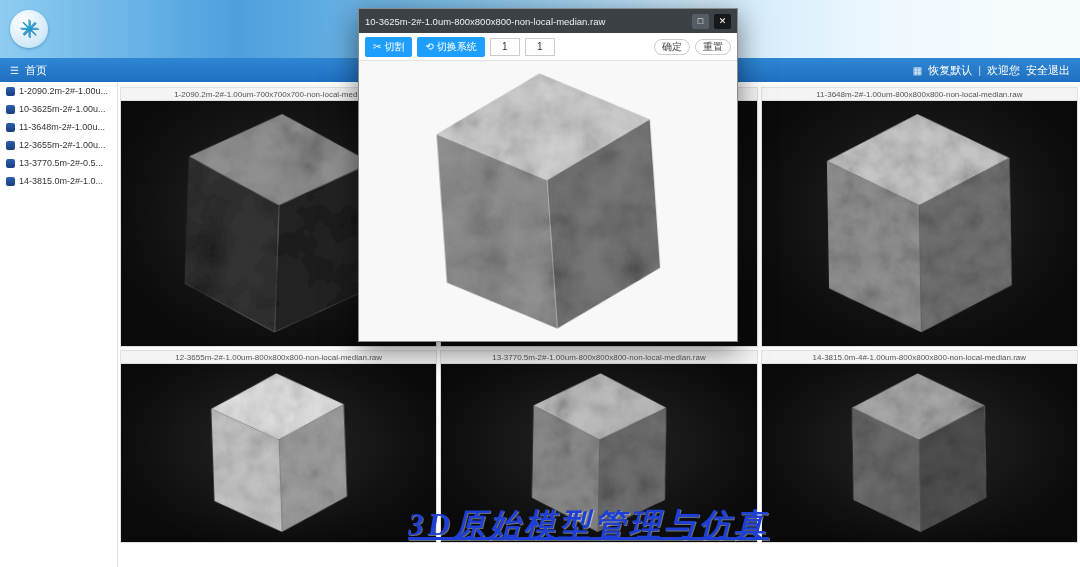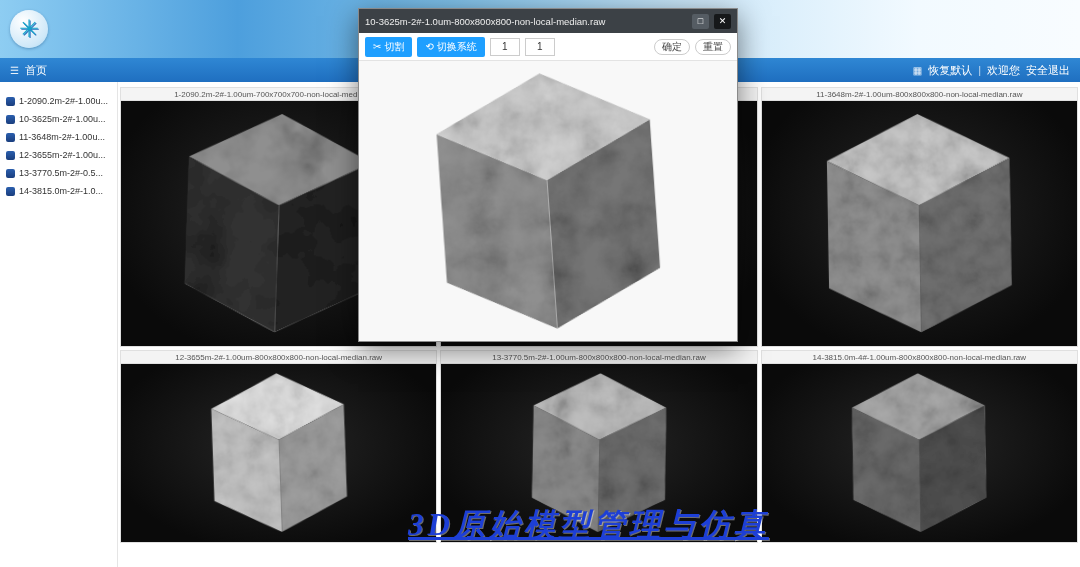--- a/index.html
+++ b/index.html
@@ -22,21 +22,21 @@
   
   nav { height:24px; background:linear-gradient(#2f87d4,#1f6fc0); color:#fff; font-size:11px;
     display:flex; justify-content:space-between; align-items:center; padding:0 10px; }
   .nav-left,.nav-right { display:flex; align-items:center; gap:6px; }
   .nav-right a, .nav-left span.lbl { cursor:pointer; color:#fff; text-decoration:none; }
   .nav-icon { font-size:10px; opacity:.9; }
   .sep { opacity:.7; }
 
   
   .bodywrap { display:flex; height:485px; }
-  aside { width:118px; flex:none; background:#fff; border-right:1px solid #e5e5e5; padding-top:10px; }
+  aside { width:118px; flex:none; background:#fff; border-right:1px solid #e5e5e5; }
   .side-item { display:flex; align-items:center; gap:4px; padding:4px 6px; font-size:9px; color:#333;
     cursor:pointer; white-space:nowrap; overflow:hidden; }
   .side-ico { width:9px; height:9px; border-radius:2px; flex:none;
     background:linear-gradient(#2b5fae,#1a3e7e); }
 
   main { flex:1; display:grid; grid-template-columns:repeat(3,1fr); grid-template-rows:260px 193px;
     gap:3px; background:#fff; padding:5px 2px 0 2px; }
   .cell { display:flex; flex-direction:column; border:1px solid #e0e0e0; background:#fff; min-width:0; }
   .cap { height:13px; line-height:13px; font-size:8px; color:#555; background:#f4f4f4; text-align:center;
     overflow:hidden; white-space:nowrap; border-bottom:1px solid #e0e0e0; }

